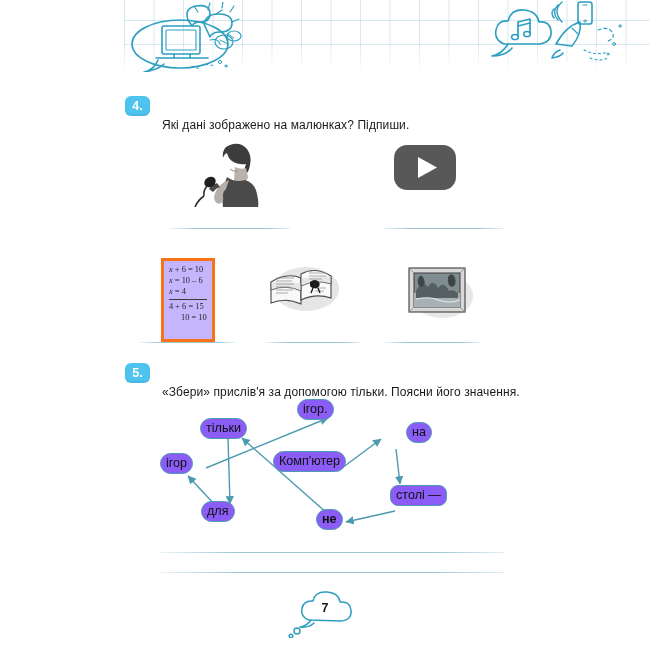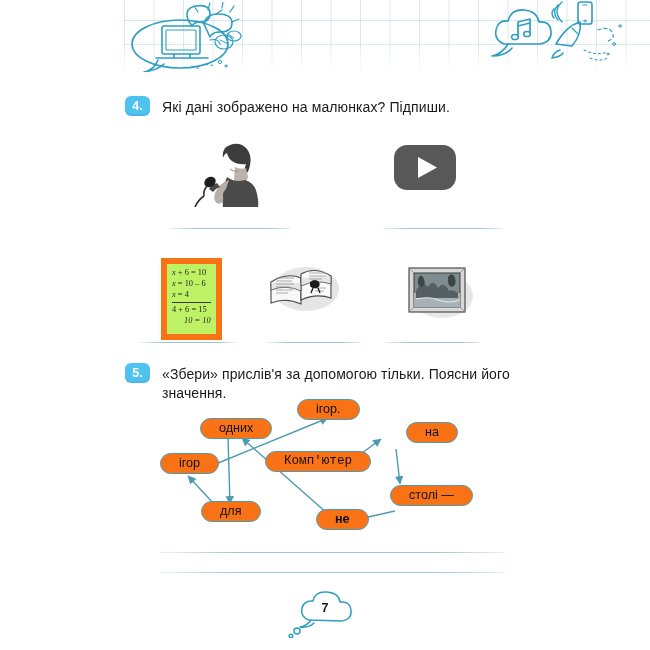--- a/index.html
+++ b/index.html
@@ -54,76 +54,77 @@
     border-radius: 6px;
     background: #4ec3f0;
     color: #ffffff;
     font-size: 12.5px;
     font-weight: bold;
     line-height: 20px;
     text-align: center;
     box-shadow: inset 0 -2px 2px rgba(0,0,0,0.07);
   }
   .task-text {
-    font-size: 14px;
+    font-size: 12px;
     line-height: 1.35;
     letter-spacing: 0.1px;
     max-width: 380px;
     padding-top: 2px;
+    margin-top: 19px;
   }
 
   
   .rule {
     position: absolute;
     height: 1px;
     background: linear-gradient(to right, rgba(120,175,200,0.15), #9cc6d8 22%, #9cc6d8 80%, rgba(150,195,215,0.25));
   }
 
   
   .media { position: absolute; }
 
   .eq-box {
     position: absolute;
-    border: 6px solid #f97316;
-    background: #bef264;
-    padding: 3px 5px 8px 5px;
+    border: 3px solid #f97316;
+    background: #c4b5fd;
+    padding: 3px 5px 16px 5px;
     font-family: "Liberation Serif", serif;
     font-size: 8.4px;
     line-height: 1.33;
     color: #262626;
     white-space: nowrap;
   }
   .eq-box .eq-var { font-style: italic; }
   .eq-rule {
     border-top: 1px solid #3a3a3a;
     margin: 1px 0 1px 0;
   }
-  .eq-indent { padding-left: 12px; font-style: italic; }
+  .eq-indent { padding-left: 12px; }
 
   
   .wordmap {
     position: absolute;
     left: 150px;
     top: 396px;
     width: 340px;
     height: 145px;
   }
   .wordmap svg { position: absolute; left: 0; top: 0; }
   .bubble {
     position: absolute;
     border: 1.3px solid #4c9ab0;
     border-radius: 13px;
-    background: #f97316;
+    background: #8b5cf6;
     font-size: 12.6px;
     color: #111111;
     white-space: nowrap;
     text-align: center;
     line-height: 19px;
     height: 19px;
-    padding: 0 18px;
+    padding: 0 5px;
     box-sizing: content-box;
   }
 
   
   .page-cloud {
     position: absolute;
     left: 285px;
     top: 586px;
     width: 80px;
     height: 52px;
@@ -287,27 +288,27 @@
       <path d="M192 72 L231 43"></path>
       <path d="M246 53 L250 88"></path>
       <path d="M245 115 L196 126"></path>
       <path d="M178 118 L92 42"></path>
       <path d="M78 42 L80 108"></path>
       <path d="M66 110 L38 80"></path>
       <path d="M56 72 L178 22"></path>
     </g>
   </svg>
 
-  <div class="bubble" style="left:50px; top:22px;">одних</div>
+  <div class="bubble" style="left:50px; top:22px;">тільки</div>
   <div class="bubble" style="left:147px; top:3px;">ігор.</div>
   <div class="bubble" style="left:10px; top:57px;">ігор</div>
-  <div class="bubble" style="left:115px; top:55px;font-family:Liberation Mono, monospace;">Комп'ютер</div>
+  <div class="bubble" style="left:123px; top:55px;">Комп'ютер</div>
   <div class="bubble" style="left:256px; top:26px;">на</div>
   <div class="bubble" style="left:51px; top:105px;">для</div>
-  <div class="bubble" style="left:240px; top:89px;">столі —</div>
+  <div class="bubble" style="left:240px; top:89px;border-radius:8px;">столі —</div>
   <div class="bubble" style="left:166px; top:113px;font-weight:bold;">не</div>
 </div>
 
 <div class="rule" style="left:160px; top:552px; width:345px;"></div>
 <div class="rule" style="left:160px; top:572px; width:345px;"></div>
 
 <div class="page-cloud">
   <svg width="80" height="52" viewBox="0 0 80 52" fill="none" stroke="#2e9fc0" stroke-width="1.5" stroke-linecap="round" stroke-linejoin="round">
     <path d="M24 34 q-9 -3 -7 -12 q2 -8 11 -7 q2 -10 14 -9 q12 1 13 10 q10 -1 11 8 q1 10 -10 11 z"></path>
     <path d="M26 34 q-4 6 -11 7 q9 1 14 -4"></path>

